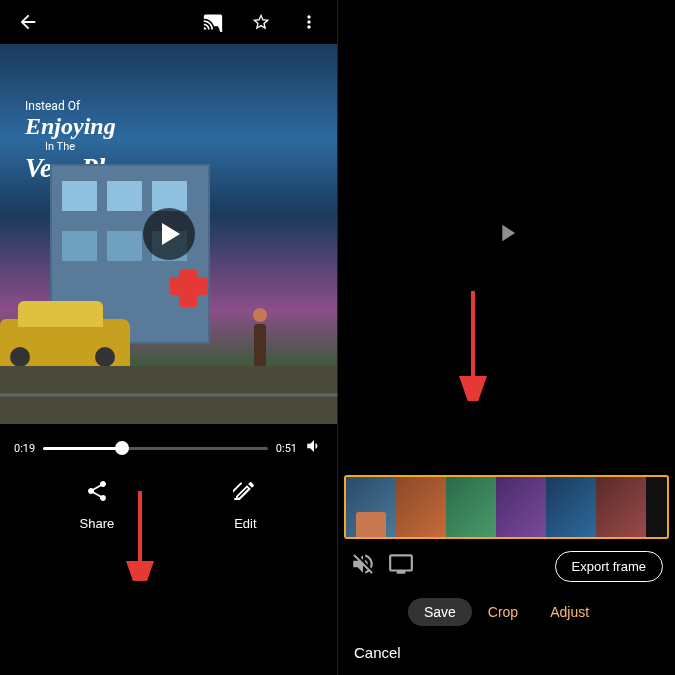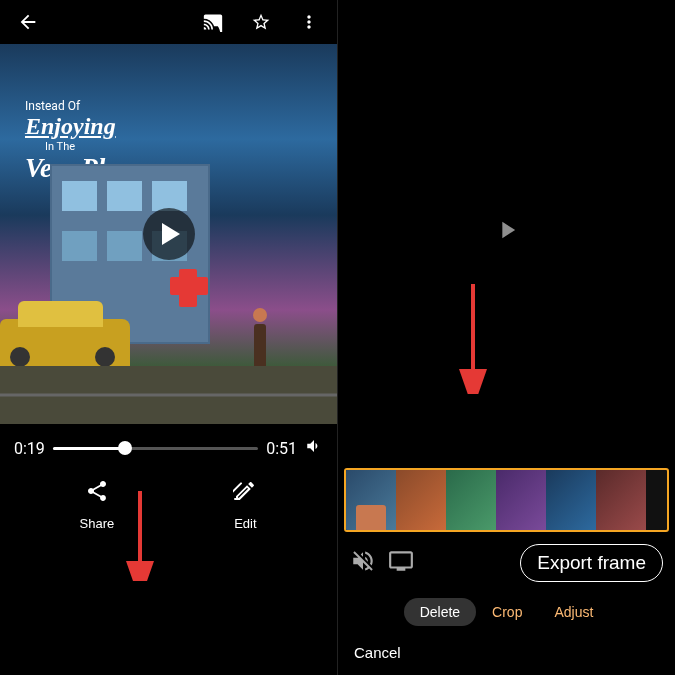--- a/index.html
+++ b/index.html
@@ -92,21 +92,21 @@
       background: #000;
       padding: 10px 14px 6px;
       display: flex;
       align-items: center;
       gap: 8px;
       height: 44px;
     }
 
     .time-label {
       color: #fff;
-      font-size: 16px;
+      font-size: 11px;
       white-space: nowrap;
     }
 
     .progress-bar {
       flex: 1;
       height: 3px;
       background: #555;
       border-radius: 2px;
       position: relative;
     }
@@ -254,21 +254,21 @@
       color: #aaa;
       position: relative;
     }
 
     .export-frame-btn {
       background: transparent;
       border: 1.5px solid #fff;
       border-radius: 20px;
       color: #fff;
       padding: 7px 16px;
-      font-size: 19px;
+      font-size: 13px;
       cursor: pointer;
     }
 
     .tabs-row {
       display: flex;
       align-items: center;
       justify-content: center;
       gap: 0;
       padding: 8px 12px;
       background: #000;
@@ -360,21 +360,21 @@
       </button>
     </div>
   </div>
 
   <div class="video-thumbnail">
 
     <div style="position:absolute;top:0;left:0;right:0;bottom:0;background:linear-gradient(180deg,#1a3a5c 0%,#2d6a9f 25%,#1a3a5c 45%,#8b4e8a 70%,#3d5a3a 85%,#2d3a2d 100%);"></div>
 
     <div style="position:absolute;top:55px;left:25px;">
       <div style="color:#fff;font-size:12px;font-style:normal;">Instead Of</div>
-      <div style="color:#fff;font-size:24px;font-style:italic;font-weight:bold;font-family:cursive;text-decoration:underline;">Enjoying</div>
+      <div style="color:#fff;font-size:24px;font-style:italic;font-weight:bold;font-family:cursive;">Enjoying</div>
       <div style="color:#fff;font-size:11px;margin-left:20px;">In The</div>
       <div style="color:#fff;font-size:27px;font-style:italic;font-weight:bold;font-family:cursive;">Very Place.</div>
     </div>
 
     <div style="position:absolute;bottom:80px;left:50px;width:160px;height:180px;background:#5a7a9a;border:2px solid #4a6a8a;">
 
       <div style="position:absolute;top:15px;left:10px;width:35px;height:30px;background:#90c0e0;"></div>
       <div style="position:absolute;top:15px;left:55px;width:35px;height:30px;background:#90c0e0;"></div>
       <div style="position:absolute;top:15px;left:100px;width:35px;height:30px;background:#90c0e0;"></div>
       <div style="position:absolute;top:65px;left:10px;width:35px;height:30px;background:#70a0c0;"></div>
@@ -499,21 +499,21 @@
       <span class="ctrl-icon">
         <svg width="26" height="26" viewBox="0 0 24 24" fill="#aaaaaa">
           <path d="M21 3H3c-1.11 0-2 .89-2 2v12c0 1.1.89 2 2 2h5v2h8v-2h5c1.1 0 1.99-.9 1.99-2L23 5c0-1.11-.9-2-2-2zm0 14H3V5h18v12z"></path>
         </svg>
       </span>
     </div>
     <button class="export-frame-btn">Export frame</button>
   </div>
 
   <div class="tabs-row">
-    <button class="tab-btn active">Delete</button>
+    <button class="tab-btn active">Save</button>
     <button class="tab-btn">Crop</button>
     <button class="tab-btn">Adjust</button>
   </div>
 
   <div class="bottom-bar">
     <button class="cancel-btn">Cancel</button>
   </div>
 
 </div>
 

